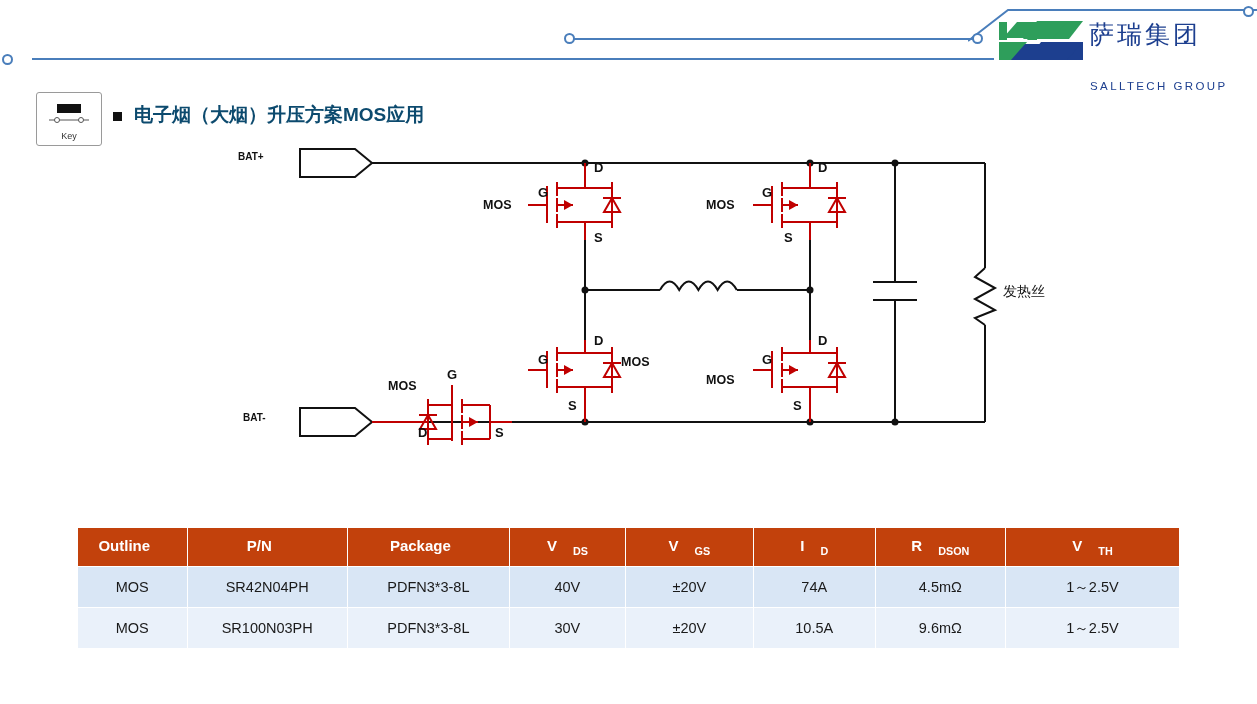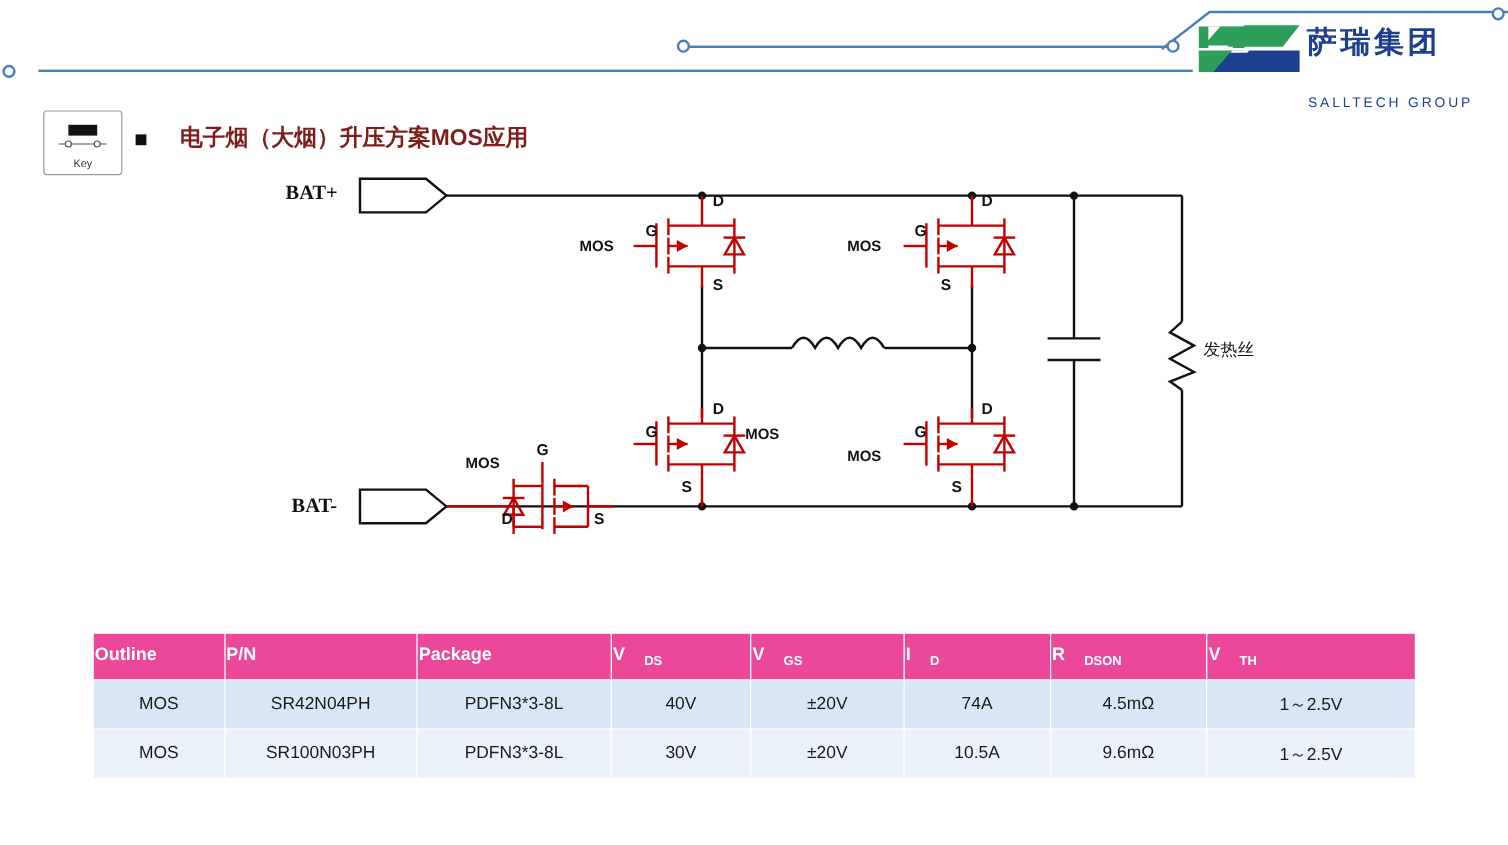--- a/index.html
+++ b/index.html
@@ -75,21 +75,21 @@
     right: 22px;
     top: 18px;
     width: 238px;
     height: 46px;
   }
   .logo-cn {
     position: absolute;
     left: 92px;
     top: 0px;
     font-size: 25px;
-    font-weight: bold;
+    font-weight: normal;
     color: #1d3f8f;
     letter-spacing: 3px;
     text-align: center;
   }
   .logo-en {
     position: absolute;
     left: 93px;
     top: 20px;
     font-size: 11.5px;
     font-weight: normal;
@@ -133,59 +133,58 @@
     width: 9px;
     height: 9px;
     background: #111;
   }
   .sec-title {
     position: absolute;
     left: 134px;
     top: 102px;
     font-size: 19px;
     font-weight: bold;
-    color: #7f1d1d;
-    margin-left: 16px;
+    color: #0c4a6e;
   }
 
   
   .schem {
     position: absolute;
     left: 0;
     top: 0;
     width: 1257px;
     height: 704px;
     pointer-events: none;
   }
   .lbl {
     position: absolute;
     font-size: 13px;
     font-weight: bold;
     color: #111;
   }
   .lbl.small { font-weight: bold; font-size: 12.5px; }
   .lbl.cn { font-weight: normal; font-size: 14px; }
-  .lbl.bat { font-size: 17px; font-family: Liberation Serif, serif; }
+  .lbl.bat { font-size: 10px; }
 
   
   .tbl {
     position: absolute;
     left: 77px;
     top: 527px;
     width: 1103px;
     border-collapse: collapse;
     font-size: 14.5px;
   }
   .tbl th {
-    background: #ec4899;
+    background: #c2410c;
     color: #ffffff;
     font-weight: bold;
     height: 36px;
     border: 1px solid #ffffff;
-    text-align: left;
+    text-align: center;
     font-size: 15px;
   }
   .tbl td {
     height: 38px;
     border: 1px solid #ffffff;
     text-align: center;
     color: #1a1a1a;
   }
   .tbl tr.r-odd td  { background: #d9e6f5; }
   .tbl tr.r-even td { background: #eaf1fa; }

